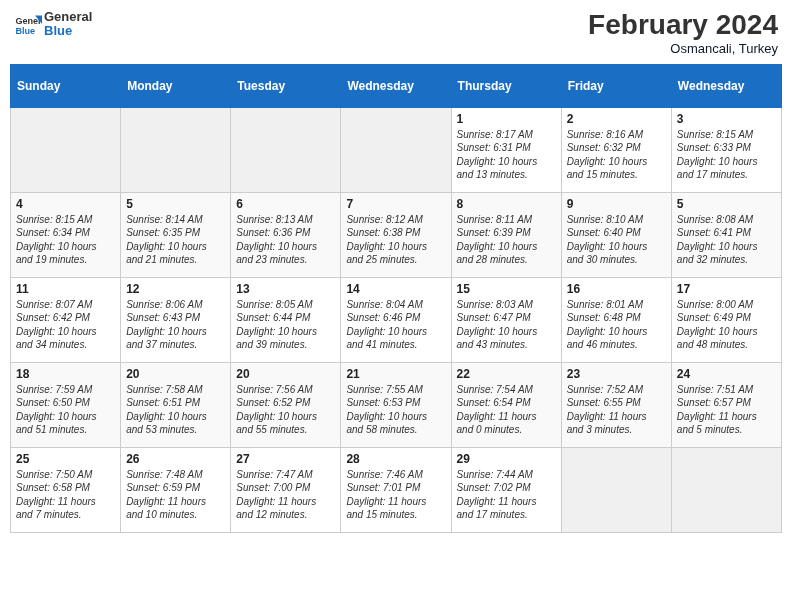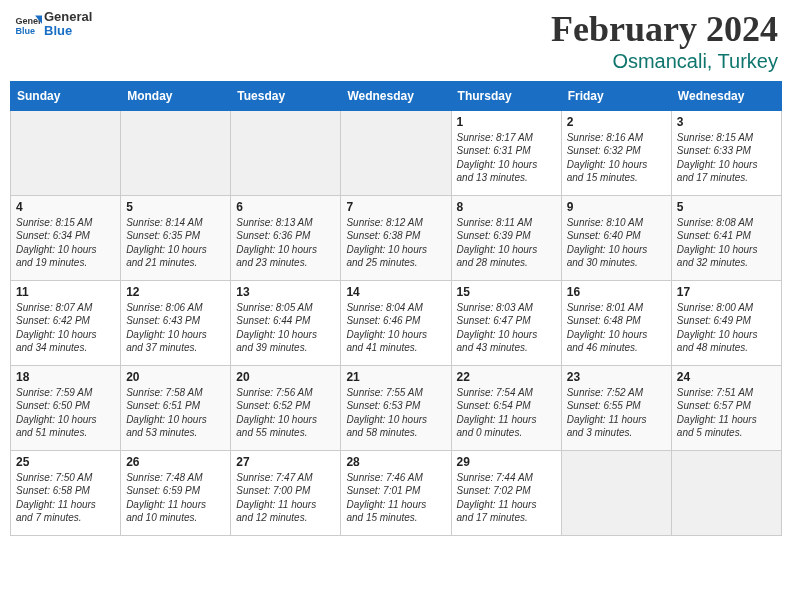--- a/index.html
+++ b/index.html
@@ -26,40 +26,39 @@
     }
     .logo-icon {
       width: 28px;
       height: 28px;
       margin-right: 2px;
     }
     .title-block {
       text-align: right;
     }
     .month-title {
-      font-size: 36px;
+      font-size: 28px;
       font-weight: bold;
       color: #333;
       line-height: 1.1;
-      font-family: Liberation Serif, serif;
     }
     .location {
-      font-size: 20px;
-      color: #0f766e;
+      font-size: 13px;
+      color: #0f172a;
     }
     .calendar {
       width: 100%;
       border-collapse: collapse;
       font-size: 10.5px;
     }
     .calendar th {
       background-color: #1a6fc4;
       color: #fff;
       text-align: left;
-      padding: 7px 6px;
+      padding: 14px 6px;
       font-size: 12px;
       font-weight: bold;
       border: 1px solid #1a6fc4;
     }
     .calendar td {
       border: 1px solid #ccc;
       vertical-align: top;
       padding: 4px 5px;
       width: calc(100% / 7);
       min-height: 80px;

